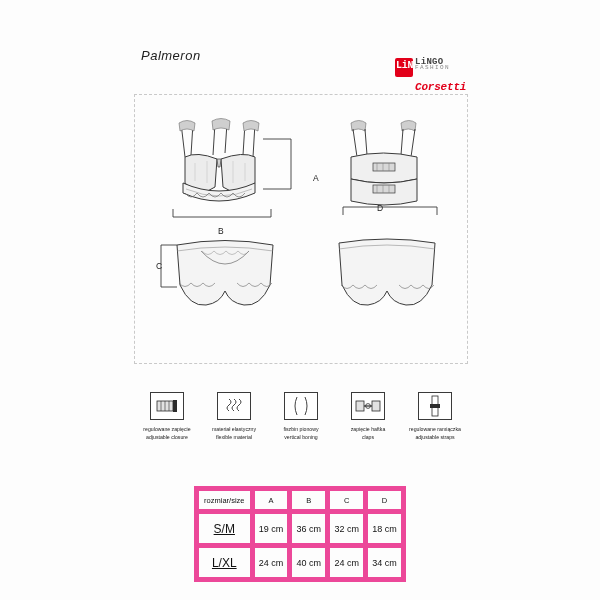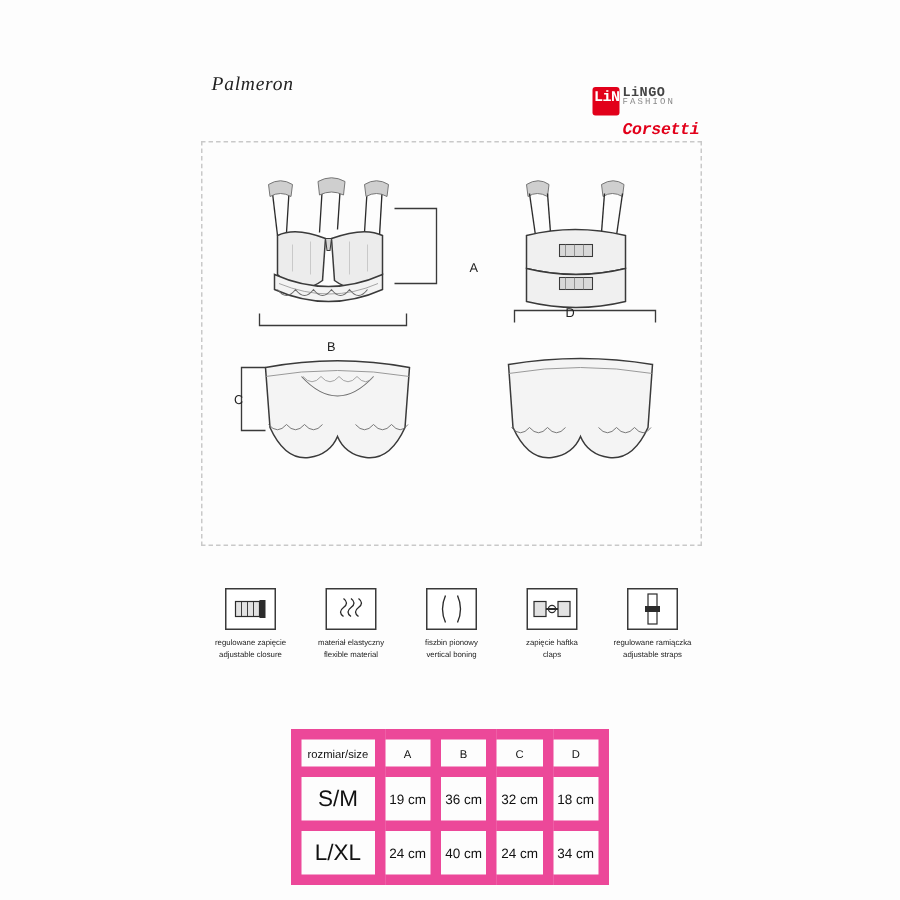--- a/index.html
+++ b/index.html
@@ -26,21 +26,21 @@
     position: absolute;
     top: 22px;
     left: 0;
     right: 0;
     height: 44px;
   }
   .brand-word {
     position: absolute;
     left: 141px;
     top: 26px;
-    font-family: Liberation Serif, serif;
+    font-family: Liberation Sans, sans-serif;
     font-style: italic;
     font-size: 13px;
     letter-spacing: .5px;
     color: #222;
   }
   .logo {
     position: absolute;
     right: 133px;
     top: 32px;
     width: 72px;
@@ -148,31 +148,31 @@
     left: 194px;
     top: 486px;
     width: 212px;
   }
   table.sizes {
     border-collapse: collapse;
     width: 212px;
     font-size: 9px;
   }
   table.sizes th, table.sizes td {
-    border: 7px solid #ec4899;
+    border: 5px solid #ec4899;
     height: 29px;
     text-align: center;
     vertical-align: middle;
     font-weight: normal;
     color: #111;
     padding: 0 2px;
   }
   table.sizes tr:first-child th { height: 18px; font-size: 7.5px; }
   table.sizes th.colhead { font-size: 8.5px; }
-  table.sizes td.rowhead { font-size: 15px; }
+  table.sizes td.rowhead { font-size: 12px; text-decoration: underline; }
   table.sizes col.c0 { width: 56px; }
   table.sizes col.c1, table.sizes col.c2, table.sizes col.c3, table.sizes col.c4 { width: 39px; }
 </style>
 </head>
 <body>
 
 <div class="page">
 
   <div class="header">
     <div class="brand-word">Palmeron</div>

